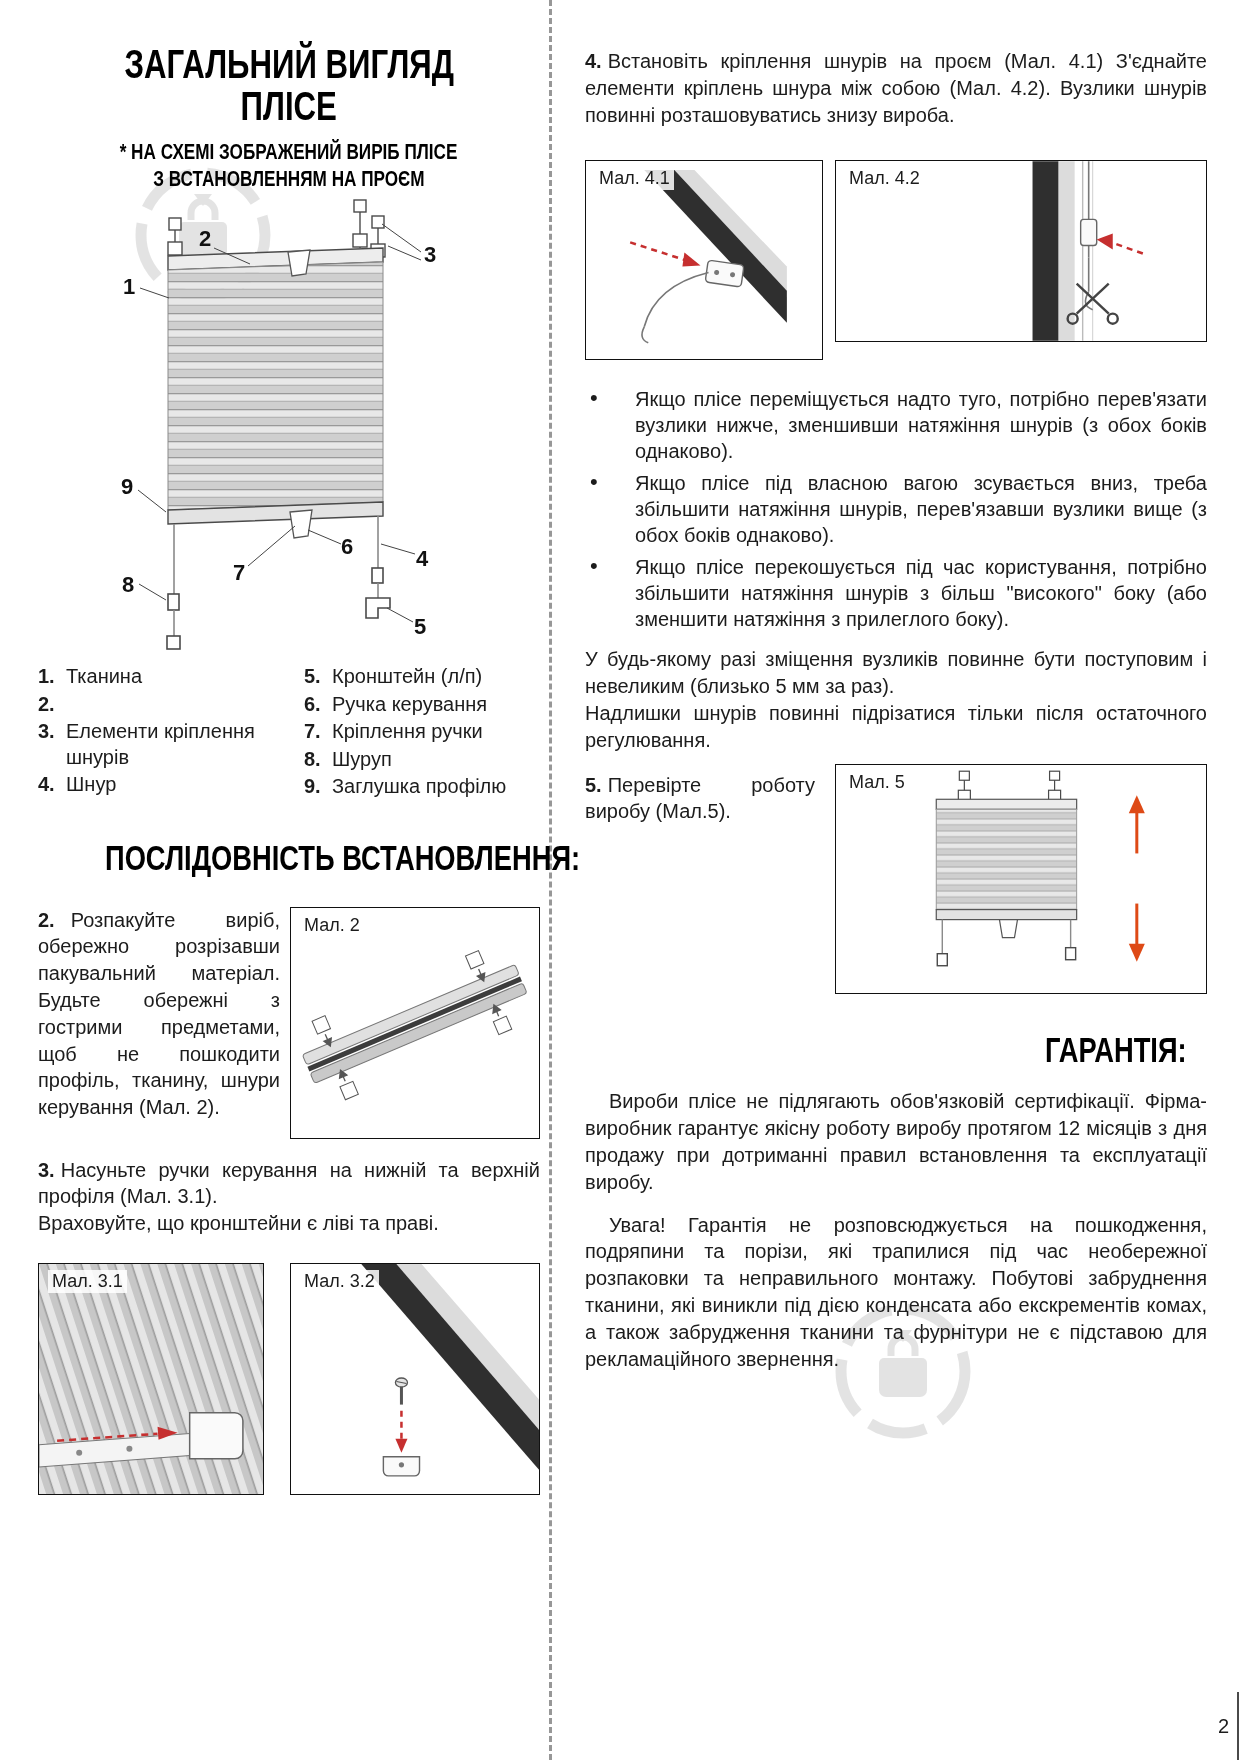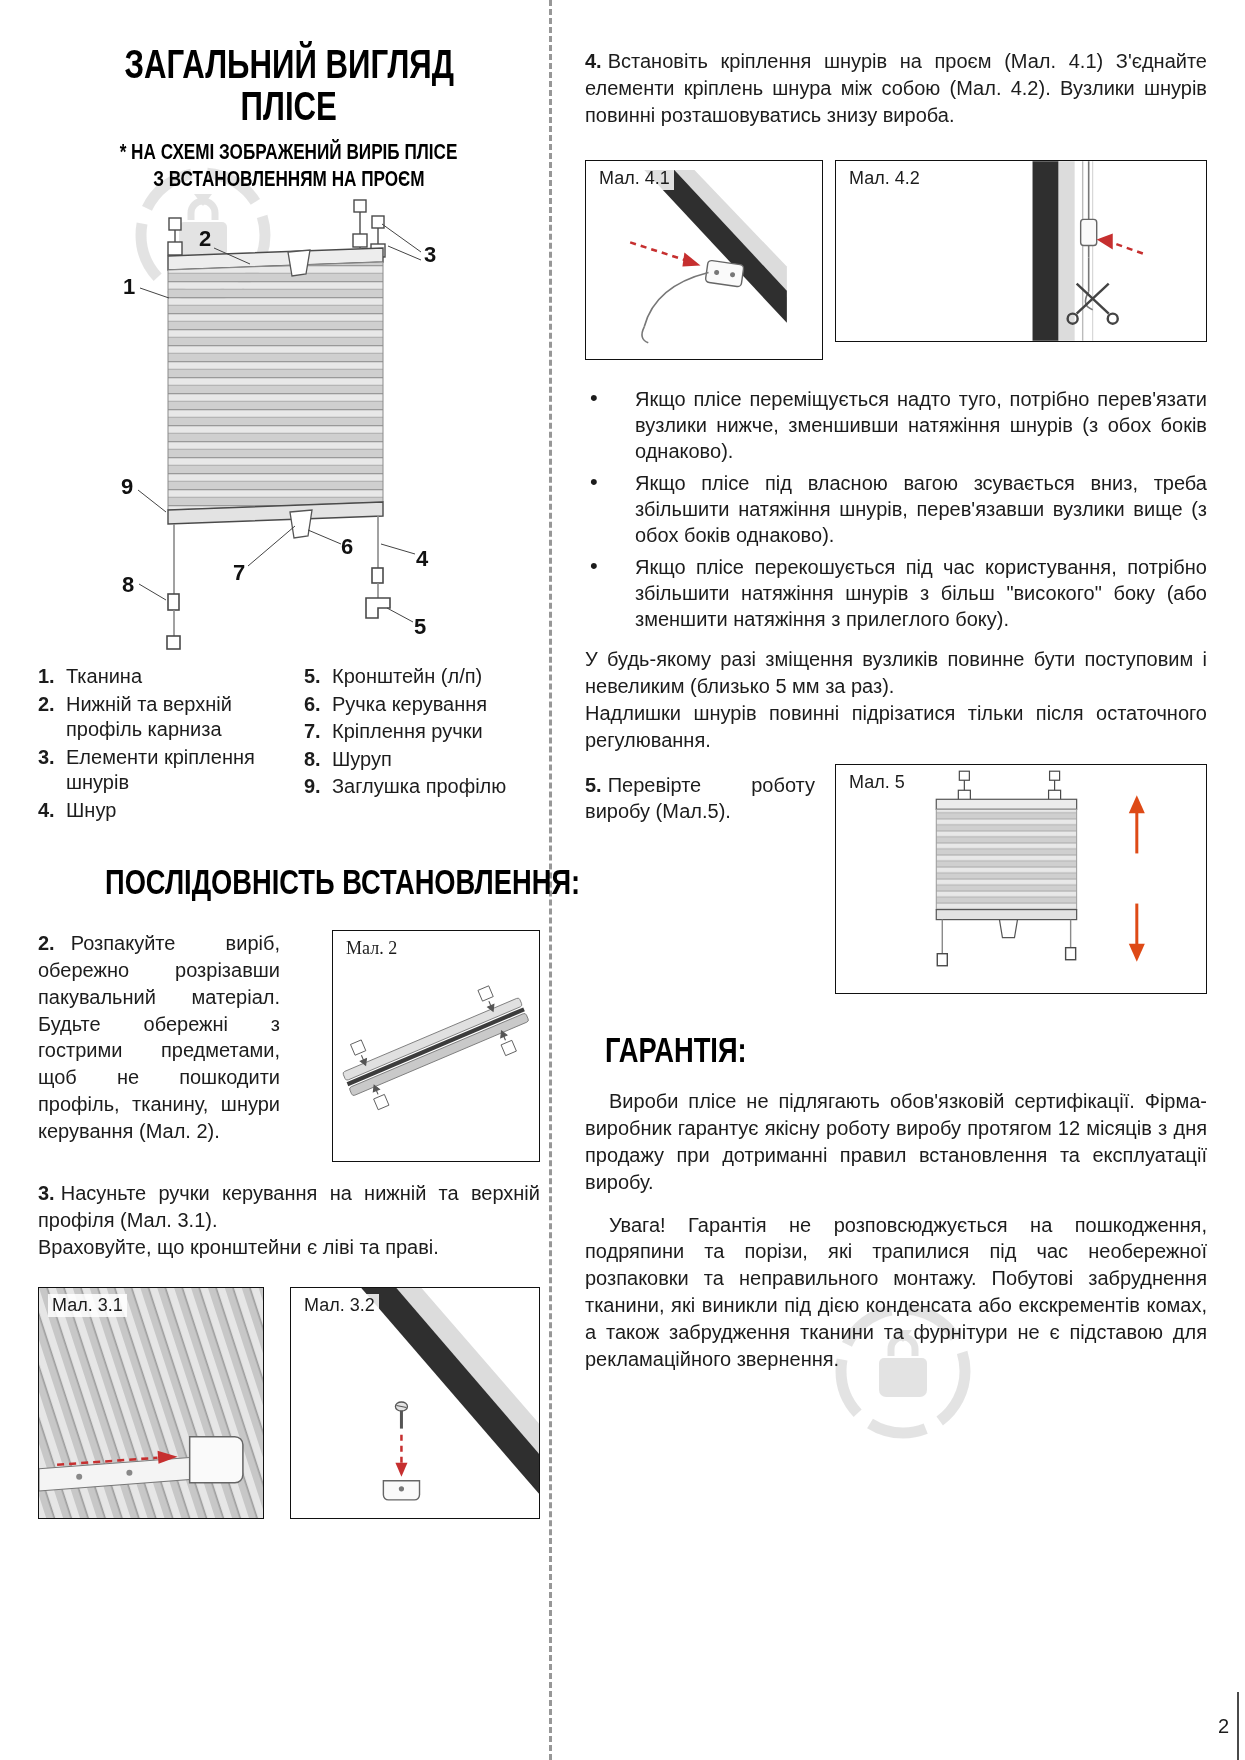--- a/index.html
+++ b/index.html
@@ -10,21 +10,21 @@
   .wm-top{left:128px;top:160px;}
   .wm-bottom{left:828px;top:1296px;}
   .col{position:absolute;top:0;z-index:1;}
   .col-left{left:38px;width:502px;}
   .col-right{left:585px;width:622px;}
 
   .hc{display:inline-block;transform:scaleX(.78);transform-origin:50% 50%;white-space:nowrap;font-weight:bold;color:#000;}
   .title{margin-top:44px;text-align:center;font-size:40px;line-height:1.04;}
   .subtitle{margin-top:12px;text-align:center;font-size:22px;line-height:1.2;}
   .section-heading{margin-top:38px;text-align:right;font-size:35px;line-height:1.05;}
-  .warranty-heading{margin-top:38px;text-align:left;font-size:35px;line-height:1.05;}
+  .warranty-heading{margin-top:38px;text-align:right;font-size:35px;line-height:1.05;}
 
   .body-text{font-size:20px;line-height:1.34;text-align:justify;margin:0;}
   .step-num{font-weight:bold;}
   .gap-wide{margin-right:16px;}
   .gap{margin-right:6px;}
 
   .diagram-svg{display:block;margin-top:2px;}
 
   .legend{display:flex;margin-top:4px;font-size:20px;line-height:1.28;}
   .legend-col1{width:266px;}
@@ -32,21 +32,21 @@
   .legend-item{display:flex;margin-bottom:2px;}
   .legend-num{font-weight:bold;width:28px;flex:none;}
   .legend-text{flex:1;}
 
   .fig-box{position:relative;border:1.6px solid #111;background:#fff;box-sizing:border-box;flex:none;}
   .fig-box svg{position:absolute;left:0;top:0;width:100%;height:100%;}
   .fig-label{position:absolute;top:6px;left:9px;font-size:18px;z-index:2;background:rgba(255,255,255,.85);padding:1px 4px;}
 
   .step2-row{display:flex;margin-top:30px;}
   .step2-text{width:242px;}
-  .fig2{width:208px;height:232px;margin-left:auto;font-family:Liberation Serif, serif;}
+  .fig2{width:250px;height:232px;margin-left:auto;}
   .step3-text{margin-top:18px;}
   .fig3-row{display:flex;gap:26px;margin-top:26px;}
   .fig31{width:226px;height:232px;}
   .fig32{width:250px;height:232px;}
 
   .step4-text{margin-top:48px;}
   .fig4-row{display:flex;gap:12px;margin-top:32px;}
   .fig41{width:238px;height:200px;}
   .fig42{width:372px;height:182px;}
 
@@ -168,21 +168,20 @@
     </svg>
 
     <div class="legend">
       <div class="legend-col1">
         <div class="legend-item">
             <span class="legend-num">1.</span>
             <span class="legend-text">Тканина</span>
           </div>
         <div class="legend-item">
             <span class="legend-num">2.</span>
-            <span class="legend-text">Нижній та верхній профіль карниза</span>
           </div>
         <div class="legend-item">
             <span class="legend-num">3.</span>
             <span class="legend-text">Елементи кріплення шнурів</span>
           </div>
         <div class="legend-item">
             <span class="legend-num">4.</span>
             <span class="legend-text">Шнур</span>
           </div>
       </div>

